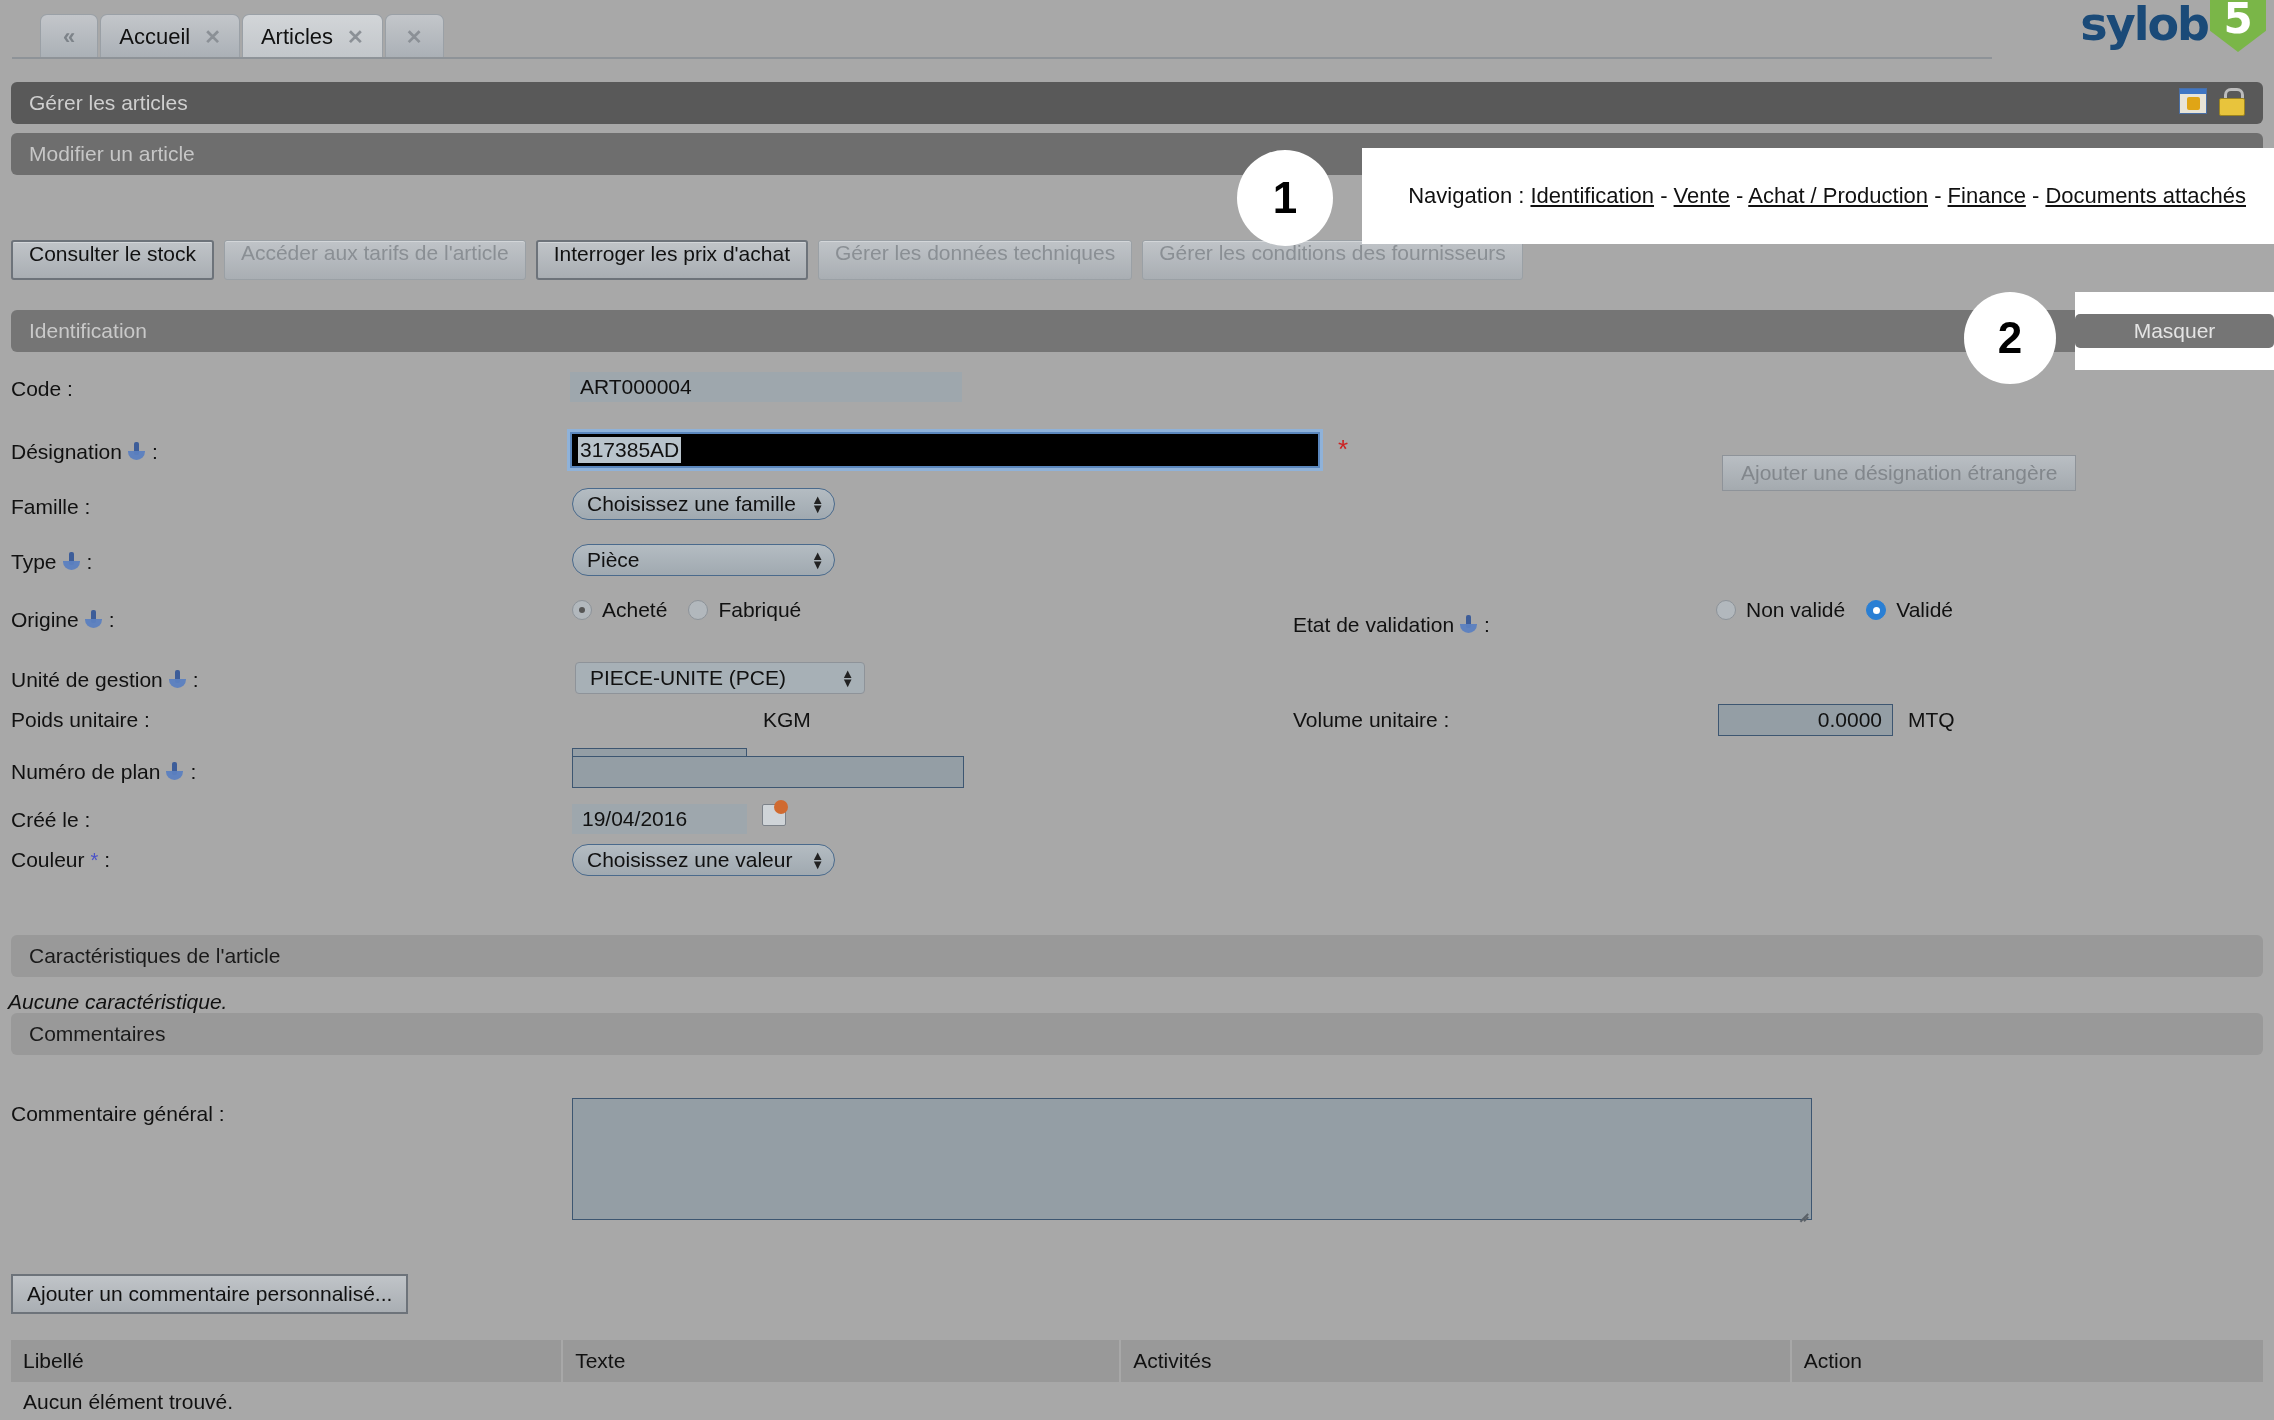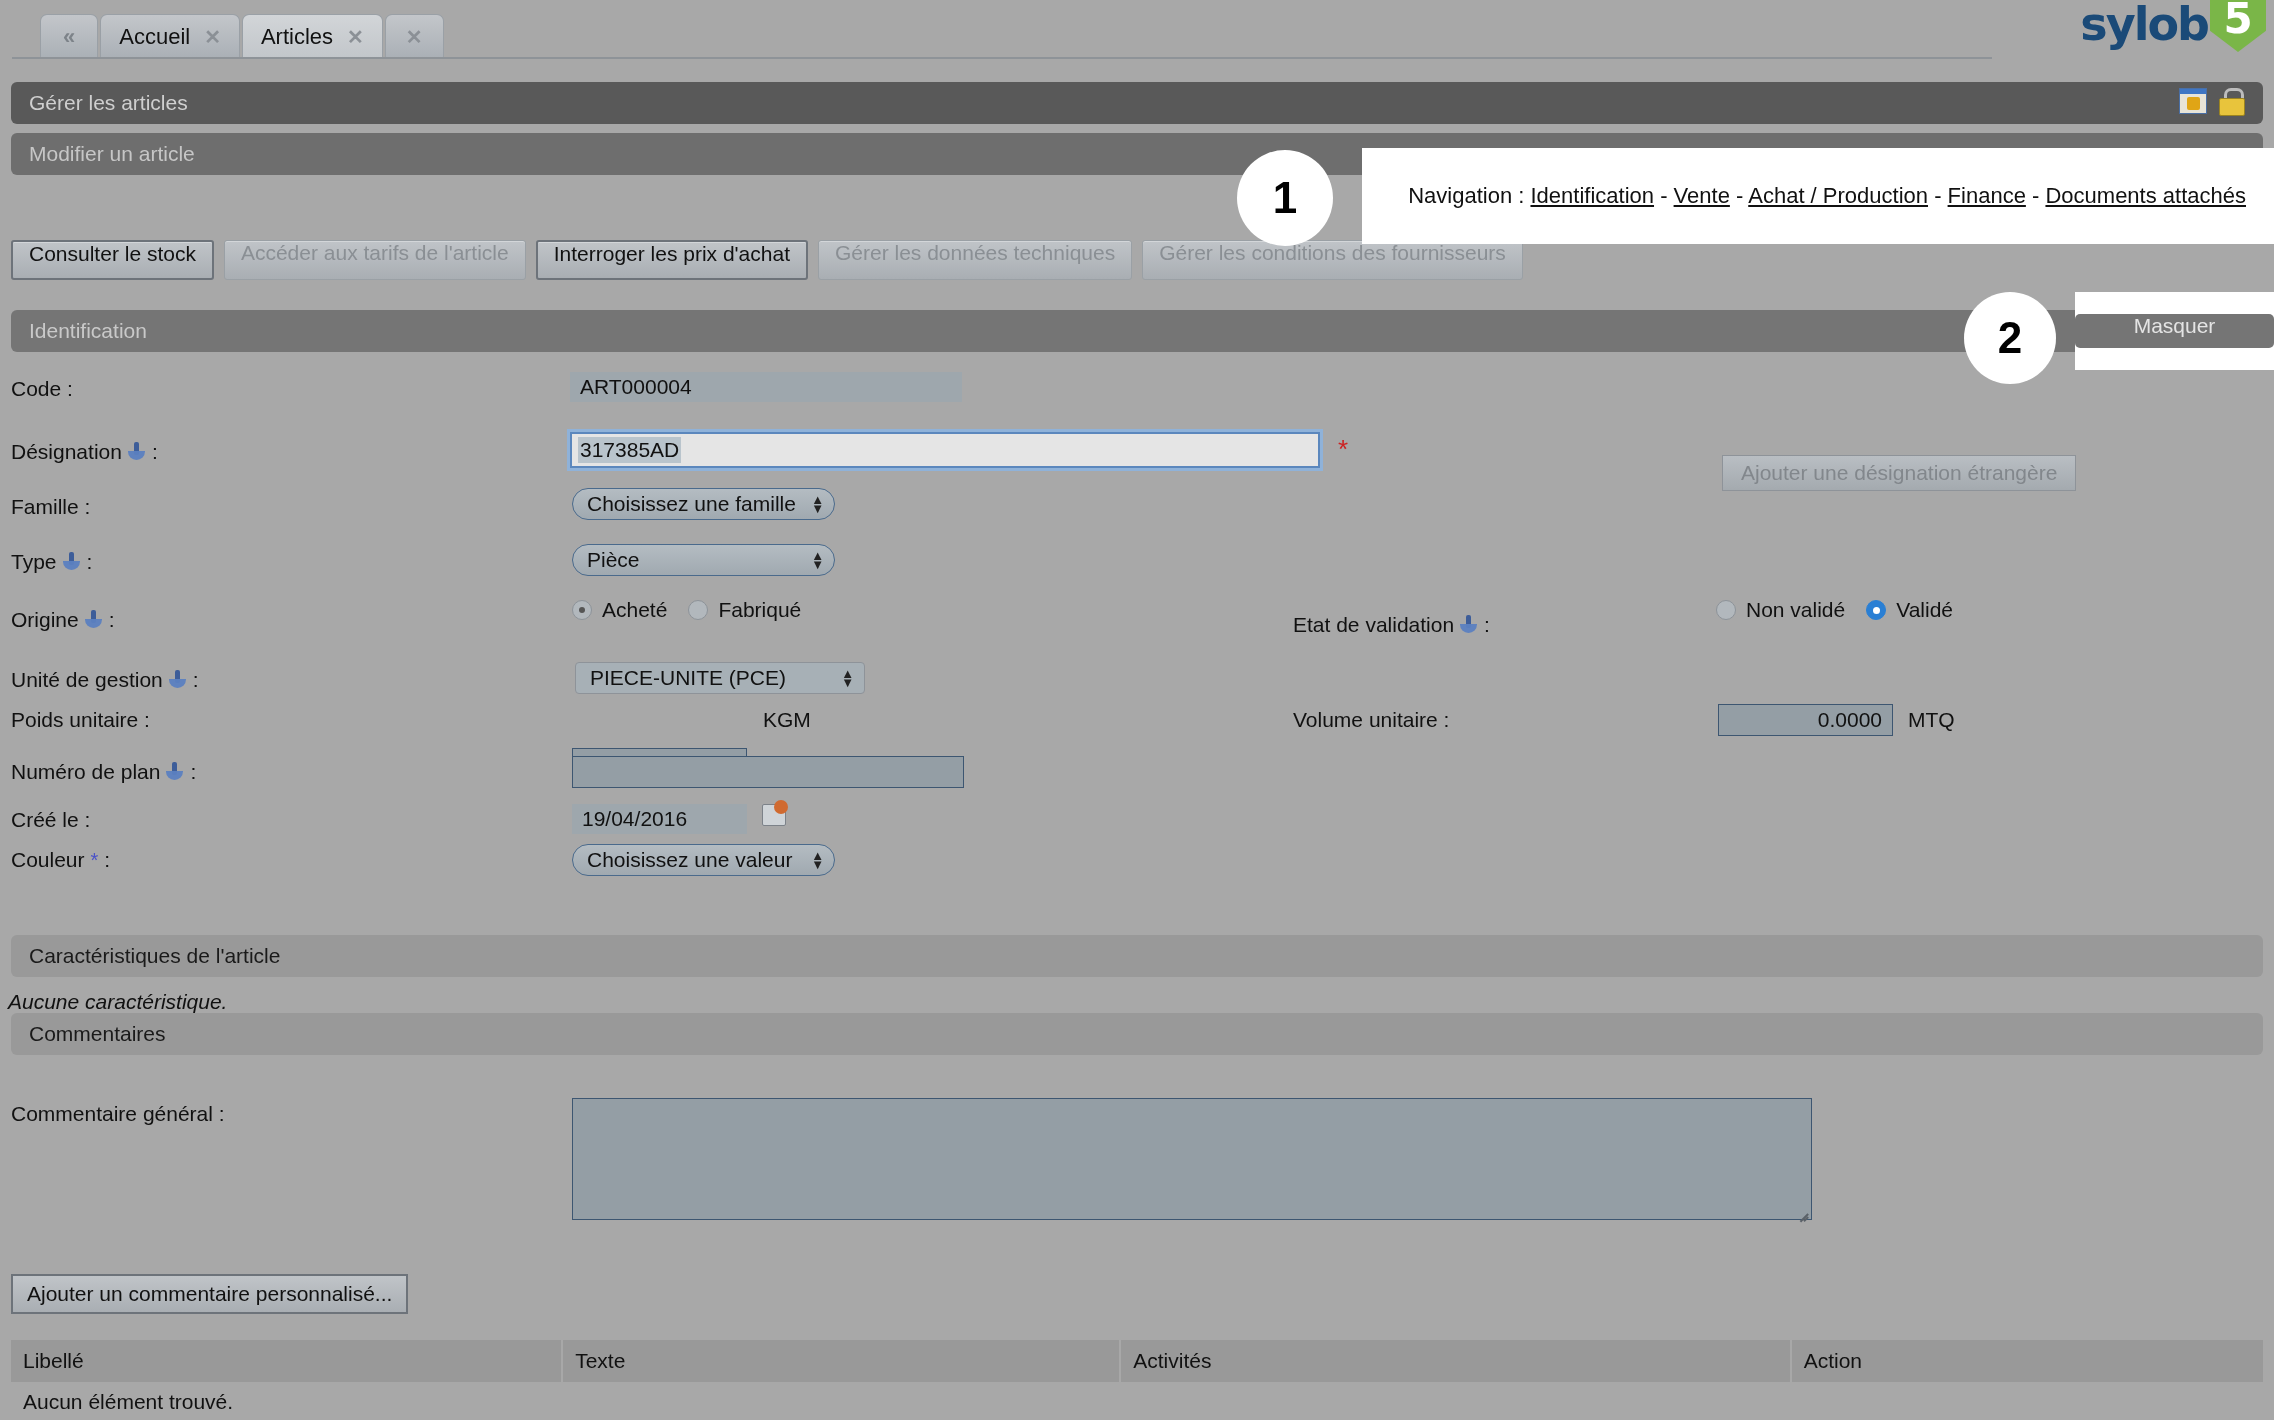--- a/index.html
+++ b/index.html
@@ -135,21 +135,21 @@
   .sect-carac { top:935px; }
   .sect-comm  { top:1013px; }
 
   .masquer-box {
     position:absolute; left:2075px; top:292px; width:199px; height:78px;
     background:#fff; z-index:8;
     display:flex; align-items:center; justify-content:center;
   }
   .masquer-inner {
     width:100%; height:34px; background:#757575; border-radius:5px;
-    display:flex; justify-content:center;
+    display:flex; align-items:center; justify-content:center;
     color:#e4e4e4; font-size:21px;
   }
 
   
   .form { position:absolute; left:0; top:360px; width:2274px; }
   .lbl {
     position:absolute; font-size:21px; color:#111; white-space:nowrap;
     display:flex; align-items:center; gap:6px;
   }
   .lbl-r { position:absolute; font-size:21px; color:#111; white-space:nowrap;
@@ -175,21 +175,21 @@
   }
   .in-field {
     position:absolute; height:32px; background:#949ea5;
     border:1px solid #3d5671;
     display:flex; align-items:center; padding:0 10px;
     font-size:21px; color:#111;
   }
   .in-field.num { justify-content:flex-end; }
   .focus-field {
     position:absolute; height:36px;
-    background:#e5e5e5;
+    background:#000000;
     border:2px solid #5b87bd;
     outline:3px solid #8fb2d9;
     display:flex; align-items:center; padding:0 6px;
     font-size:21px; color:#111;
   }
   .sel-text { background:#b9c4cc; padding:1px 2px; }
 
   .unitlbl { position:absolute; font-size:21px; color:#111; }
 
   .dd {

